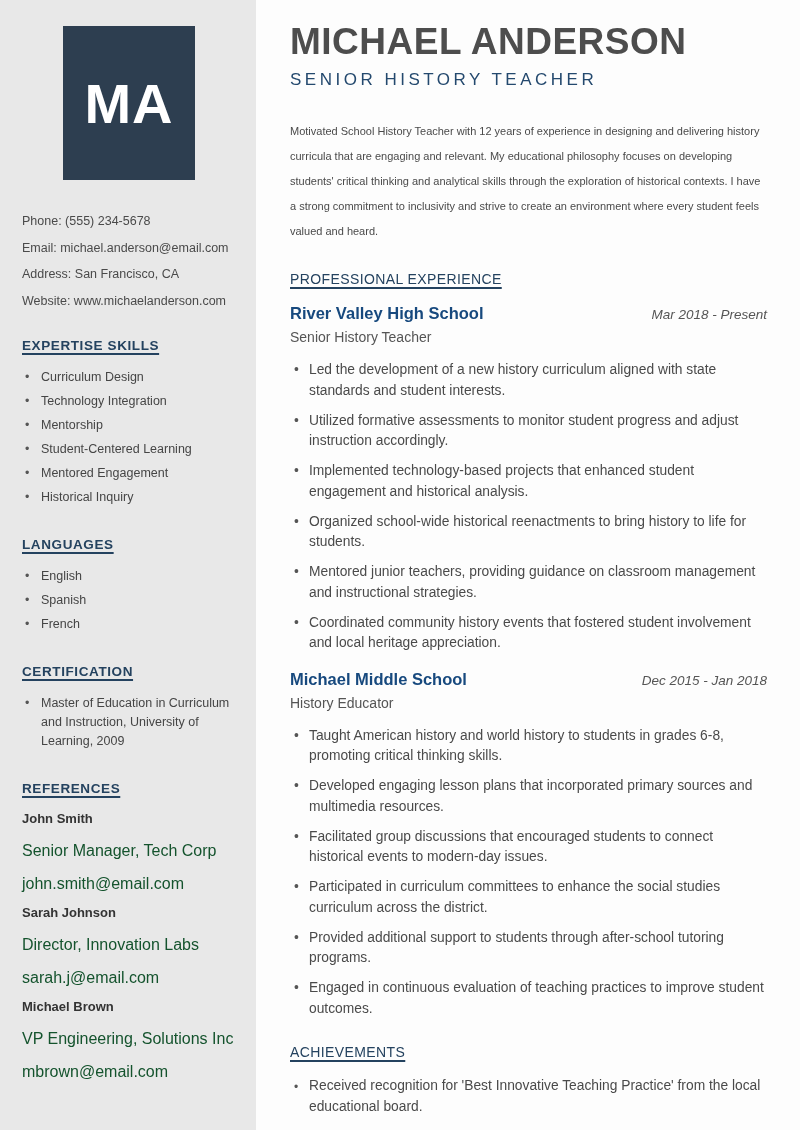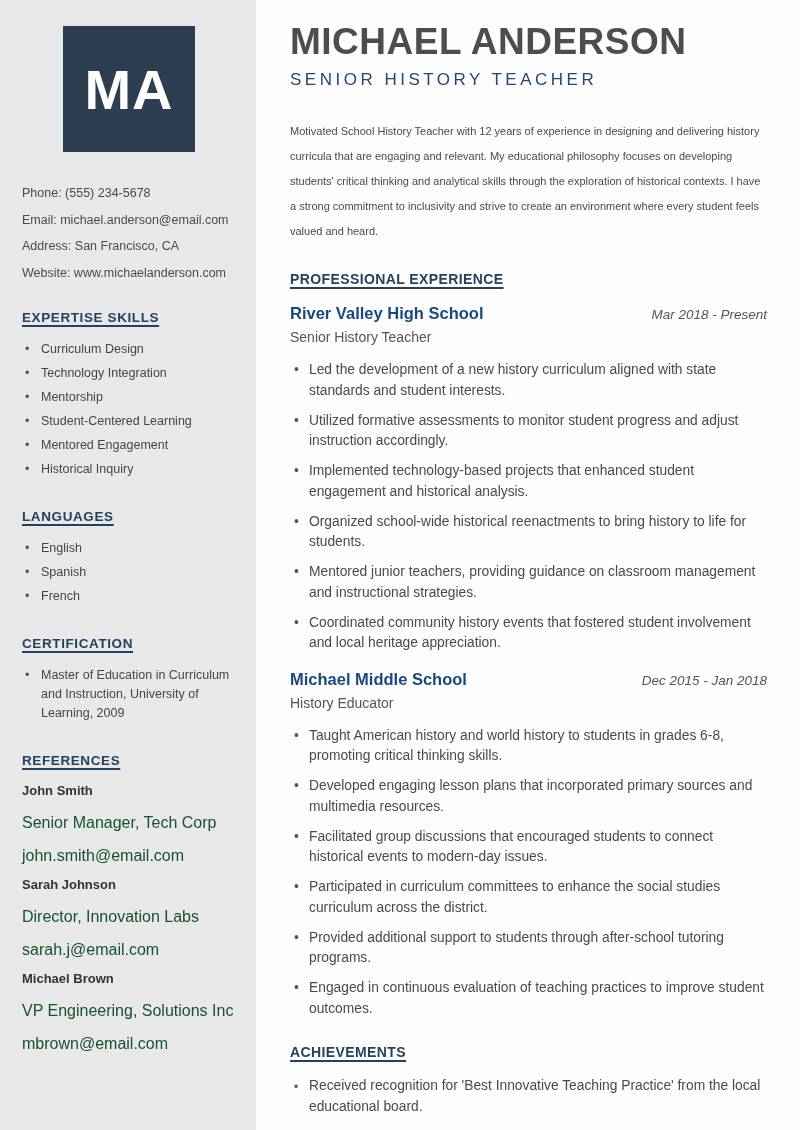--- a/index.html
+++ b/index.html
@@ -2,38 +2,38 @@
 <html><head>
 <meta charset="utf-8">
 <style>
   * { margin:0; padding:0; box-sizing:border-box; }
   html,body { background:#ffffff; }
   body { width:800px; height:1130px; font-family:"Liberation Sans","DejaVu Sans",sans-serif; }
   .page { position:relative; width:800px; height:1130px; background:#ffffff; overflow:hidden; }
 
   
   .sidebar { position:absolute; left:0; top:0; width:256px; height:1130px; background:#e8e8e8; padding:26px 20px 20px 22px; }
-  .monogram { width:132px; height:126px; background:#2d3e50; color:#ffffff; display:flex; align-items:center; justify-content:center; font-size:56px; font-weight:bold; letter-spacing:1px; margin:0 auto; }
+  .monogram { width:132px; height:154px; background:#2d3e50; color:#ffffff; display:flex; align-items:center; justify-content:center; font-size:56px; font-weight:bold; letter-spacing:1px; margin:0 auto; }
   .contact { margin-top:34px; }
   .contact-line { font-size:12.5px; color:#4a4a4a; line-height:14px; margin-bottom:12.5px; }
   .side-section { margin-top:28px; }
   .side-heading { display:inline-block; font-size:13.5px; font-weight:bold; color:#24425f; letter-spacing:0.6px; text-decoration:underline; text-underline-offset:3px; text-decoration-thickness:1.5px; margin-bottom:15px; }
   ul.side-list { list-style:none; padding-left:3px; }
   ul.side-list li { position:relative; padding-left:16px; font-size:12.5px; color:#454545; line-height:19px; margin-bottom:5px; }
   ul.side-list li::before { content:"•"; position:absolute; left:0; top:0; color:#555555; }
   .ref-entry { margin-bottom:13px; }
   .ref-name { font-size:13px; font-weight:bold; color:#333333; margin-bottom:4px; }
   .ref-role, .ref-email { font-size:16px; color:#14532d; line-height:17px;margin-top:16px; }
 
   
   .main { position:absolute; left:256px; top:0; width:544px; height:1130px; background:#fdfdfd; padding:21px 33px 0 34px; }
   .name { font-size:37px; font-weight:bold; color:#4d4d4d; letter-spacing:0.5px; line-height:42px; }
   .subtitle { font-size:17px; color:#24496e; letter-spacing:3.5px; margin-top:7px; }
   .summary { font-size:11px; color:#4a4a4a; line-height:25px; margin-top:29px; }
-  .main-heading { display:inline-block; font-size:14px; font-weight:bold; color:#24425f; letter-spacing:0.4px; text-decoration:underline; text-underline-offset:3px; text-decoration-thickness:1.5px; }
+  .main-heading { display:inline-block; font-size:14px; font-weight:normal; color:#24425f; letter-spacing:0.4px; text-decoration:underline; text-underline-offset:3px; text-decoration-thickness:1.5px; }
   .experience-section { margin-top:26px; }
   .job { margin-top:16px; }
   .job-header { display:flex; justify-content:space-between; align-items:baseline; }
   .company { font-size:16.5px; font-weight:bold; color:#17497e; }
   .dates { font-size:13.5px; font-style:italic; color:#555555; white-space:nowrap; }
   .role { font-size:14px; color:#555555; margin-top:6px; }
   ul.bullets { list-style:none; padding-left:5px; margin-top:15px; }
   ul.bullets li { position:relative; padding-left:14px; font-size:13.8px; color:#4a4a4a; line-height:20.5px; margin-bottom:9.5px; }
   ul.bullets li::before { content:"•"; position:absolute; left:-1px; top:0; color:#555555; }
   .achievements-section { margin-top:24px; }

